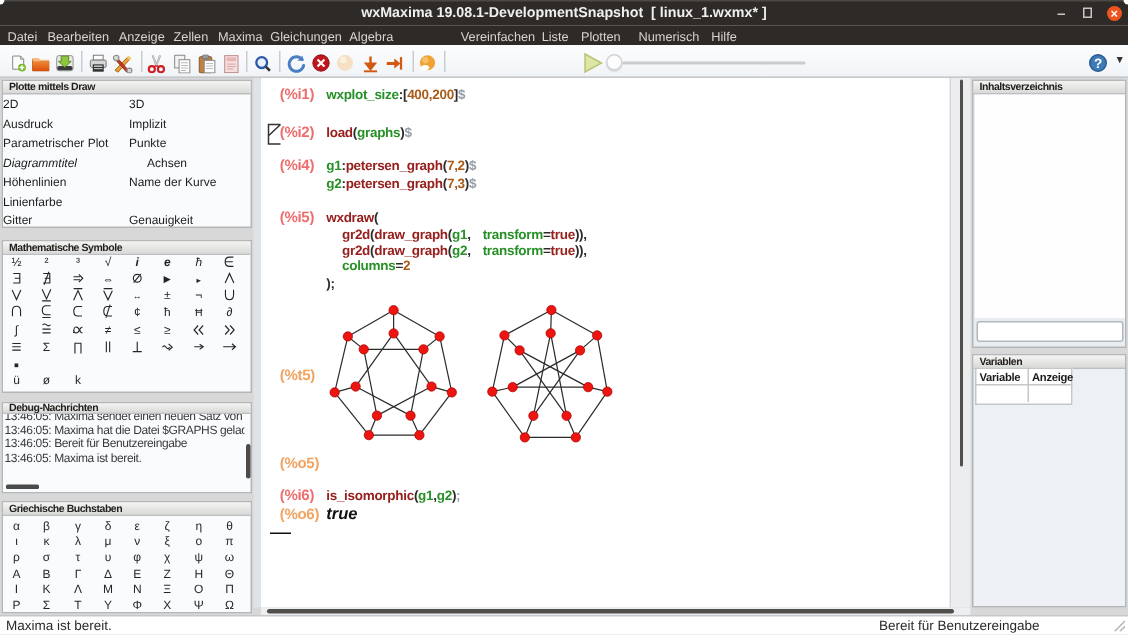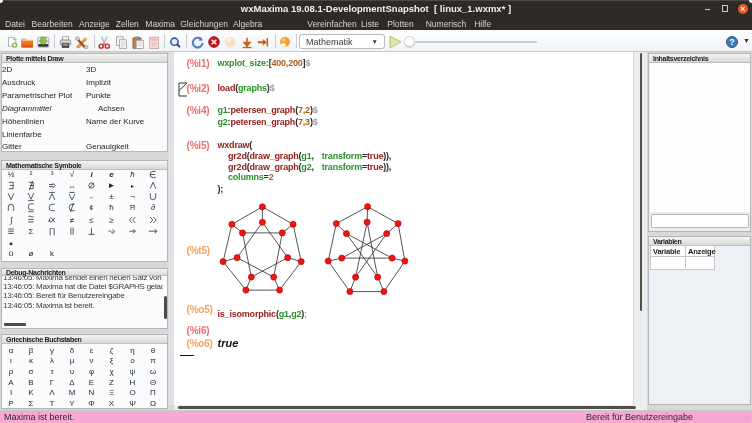--- a/index.html
+++ b/index.html
@@ -33,21 +33,21 @@
   .lout{color:#f2a361;font-size:10px;letter-spacing:-0.2px;}
   .fn{color:#96201d;}
   .vr{color:#279127;}
   .nm{color:#a95c19;}
   .op{color:#2b2b2b;}
   .dl{color:#98a0a7;}
   
   .sbtrack{position:absolute;background:#ecedef;}
   .sbthumb{position:absolute;background:#514f4c;border-radius:2px;}
   
-  #status{left:0;top:410px;width:752px;height:13px;background:#f9a8d4;border-top:1px solid #c6c9cc;box-sizing:border-box;}
+  #status{left:0;top:410px;width:752px;height:13px;background:#ffffff;border-top:1px solid #c6c9cc;box-sizing:border-box;}
   #status div{position:absolute;top:1px;font-size:9px;color:#2b2b2b;}
 </style>
 </head>
 <body>
 
 <div class="abs" id="titlebar"></div>
 <div class="abs" id="title">wxMaxima 19.08.1-DevelopmentSnapshot&nbsp; [ linux_1.wxmx* ]</div>
 <div class="abs" style="left:704.5px;top:8.5px;width:5px;height:1.3px;background:#c9c7c5;"></div>
 <div class="abs" style="left:721.5px;top:4.5px;width:4px;height:5.5px;border:1.3px solid #c9c7c5;"></div>
 <div class="abs" style="left:737.5px;top:3.5px;width:10.5px;height:10.5px;border-radius:50%;background:#ef5420;color:#fff;font-size:8.5px;font-weight:bold;text-align:center;line-height:10px;">×</div>
@@ -179,25 +179,20 @@
  <circle cx="5.8" cy="4.8" r="2.6" fill="#f6c069"></circle>
  <ellipse cx="5.5" cy="11" rx="3.4" ry="2.2" fill="#fff"></ellipse>
 </svg>
 <div class="tsep" style="left:54px;"></div>
 <div class="tsep" style="left:94px;"></div>
 <div class="tsep" style="left:164px;"></div>
 <div class="tsep" style="left:186px;"></div>
 <div class="tsep" style="left:274.5px;"></div>
 <div class="tsep" style="left:296px;"></div>
 
-<div class="abs" style="left:299px;top:3.5px;width:86px;height:15.5px;background:#fff;border:1px solid #b8bcc0;border-radius:3px;box-sizing:border-box;">
-  <span style="position:absolute;left:6px;top:2px;font-size:9px;color:#3a3a3a;">Mathematik</span>
-  <span style="position:absolute;right:6px;top:3px;font-size:6.5px;color:#3c3c3c;">▼</span>
-  <div style="position:absolute;right:16px;top:2px;width:1px;height:10px;"></div>
-</div>
 
 <svg class="ticon" style="left:389px;top:5px;" width="13" height="14" viewBox="0 0 13 14">
  <path d="M1 1 L12 7 L1 13 z" fill="#dde6a2" stroke="#b8c478" stroke-width="1"></path>
 </svg>
 
 <div class="abs" style="left:415px;top:11px;width:122px;height:2px;background:#c9cbcd;border-radius:1px;"></div>
 <div class="abs" style="left:404px;top:6px;width:11px;height:11px;border-radius:50%;background:#fdfdfd;border:1px solid #d0d3d6;box-sizing:border-box;box-shadow:0 1px 1px rgba(0,0,0,0.12);"></div>
 
 <div class="abs" style="left:726px;top:6px;width:12px;height:12px;border-radius:50%;background:#3f7ab8;border:1px solid #2a5a92;box-sizing:border-box;color:#fff;font-size:9px;font-weight:bold;text-align:center;line-height:11px;">?</div>
 <span class="abs" style="left:743px;top:7px;font-size:7px;color:#333;">▼</span>
@@ -444,21 +439,21 @@
         <circle cx="141.4" cy="38.6" r="3.1"></circle>
         <circle cx="181.7" cy="38.6" r="3.1"></circle>
         <circle cx="136.8" cy="63.1" r="3.1"></circle>
         <circle cx="187.1" cy="63.1" r="3.1"></circle>
         <circle cx="150.6" cy="82.2" r="3.1"></circle>
         <circle cx="172.7" cy="82.2" r="3.1"></circle>
       </g>
 </svg>
 <div class="cw" style="left:186.5px;top:303.5px;"><span class="lout">(%o5)</span></div>
 <div class="cw" style="left:186.5px;top:325px;"><span class="lin">(%i6)</span></div>
-<div class="cw" style="left:217.5px;top:309px;"><span class="fn">is_isomorphic</span><span class="op">(</span><span class="vr">g1</span><span class="op">,</span><span class="vr">g2</span><span class="op">)</span><span class="dl">;</span></div>
+<div class="cw" style="left:217.5px;top:325px;"><span class="fn">is_isomorphic</span><span class="op">(</span><span class="vr">g1</span><span class="op">,</span><span class="vr">g2</span><span class="op">)</span><span class="dl">;</span></div>
 <div class="cw" style="left:186.5px;top:338px;"><span class="lout">(%o6)</span></div>
 <div class="abs" style="left:217.5px;top:336.5px;font-size:11px;font-weight:bold;font-style:italic;color:#111;">true</div>
 <div class="abs" style="left:180px;top:354.5px;width:13.5px;height:1.8px;background:#111;"></div>
 </div>
 
 <div class="sbtrack" style="left:634px;top:52px;width:13px;height:353px;"></div>
 <div class="sbthumb" style="left:639.5px;top:53px;width:2.8px;height:258px;"></div>
 <div class="sbtrack" style="left:174px;top:405px;width:473px;height:5px;background:#eceef0;"></div>
 <div class="sbthumb" style="left:178px;top:406px;width:458px;height:2.5px;"></div>
 

